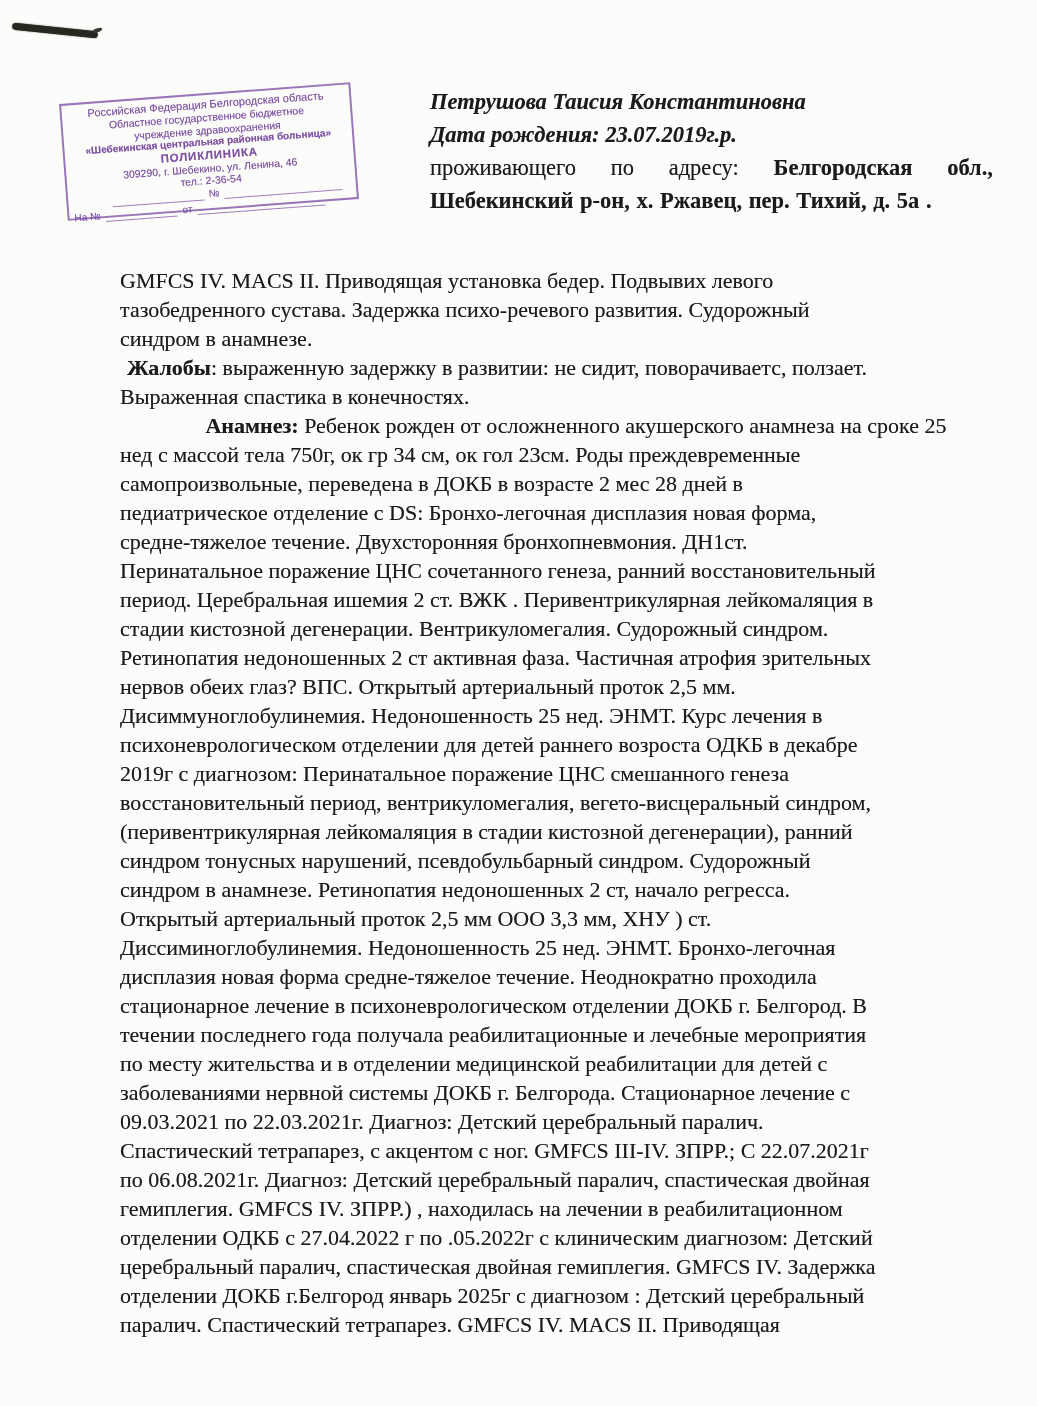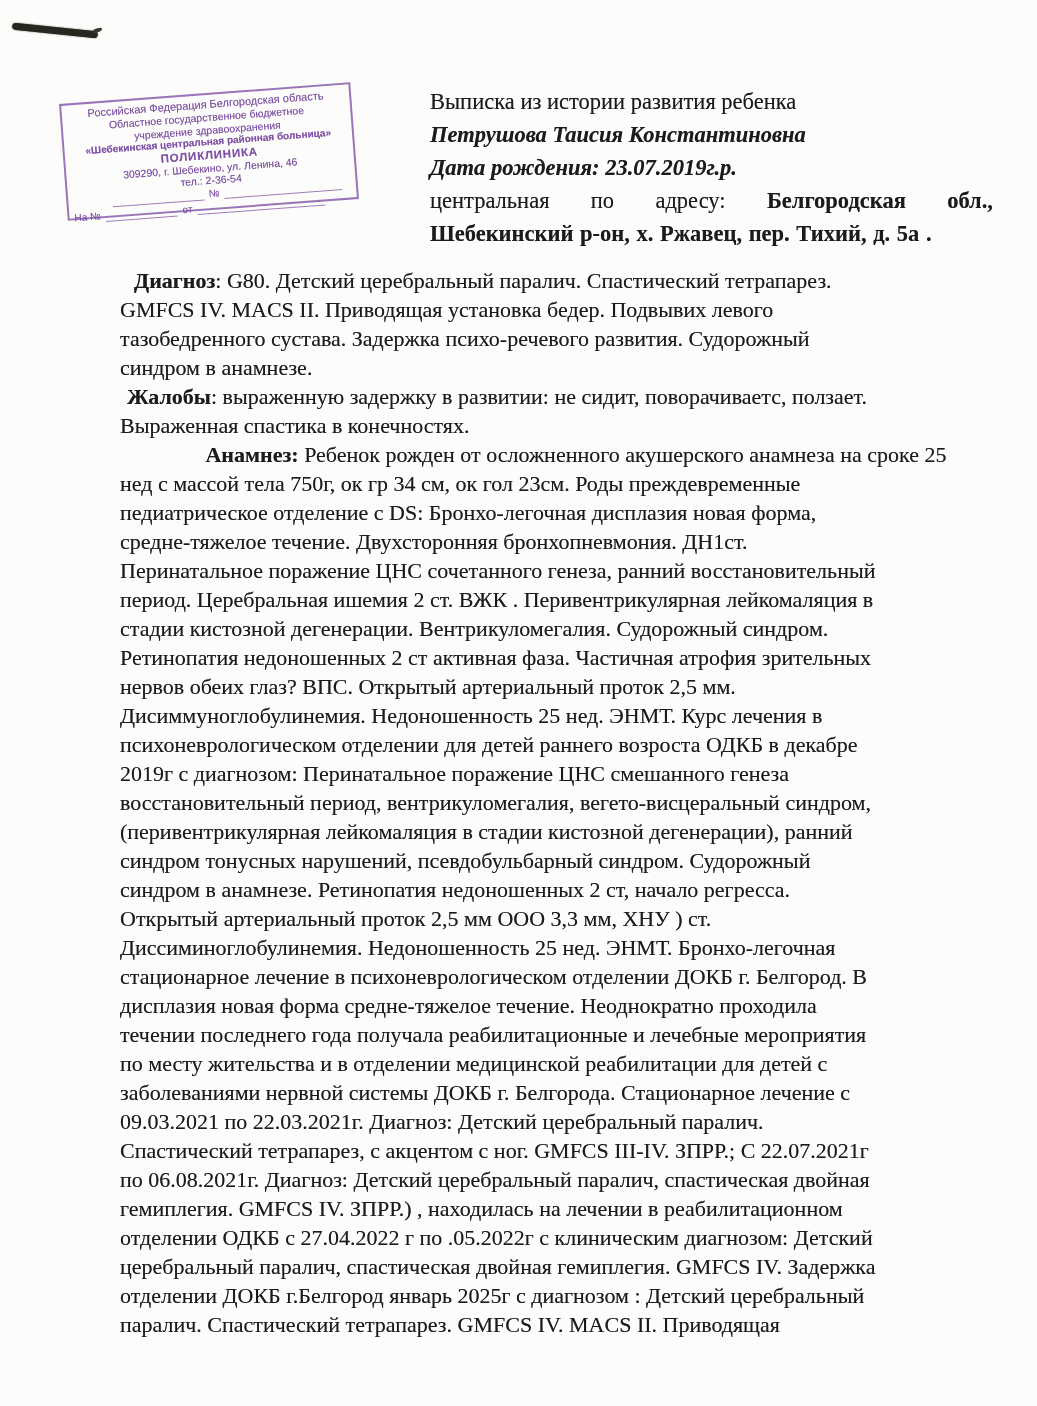--- a/index.html
+++ b/index.html
@@ -81,54 +81,53 @@
     </div>
     <div class="srow">
       <span>На №</span>
       <span class="ul w3"></span>
       <span>от</span>
       <span class="ul w4"></span>
     </div>
   </div>
 
   <div class="header">
-    <div class="h-title">Выписка из истории развития ребенка</div>
     <div class="h-name">Петрушова Таисия Константиновна</div>
     <div class="h-dob">Дата рождения: 23.07.2019г.р.</div>
-    <div class="h-addr"><span>центральная по адресу:</span> <b>Белгородская обл.,</b></div>
+    <div class="h-addr"><span>проживающего по адресу:</span> <b>Белгородская обл.,</b></div>
     <div class="h-addr2">Шебекинский р-он, х. Ржавец, пер. Тихий, д. 5а .</div>
   </div>
 
   <div class="body-text" id="body-lines">
-      <div class="bline" style="padding-left: 14px;"><b>Диагноз</b>: G80. Детский церебральный паралич. Спастический тетрапарез.</div>
       <div class="bline">GMFCS IV. MACS II. Приводящая установка бедер. Подвывих левого</div>
       <div class="bline">тазобедренного сустава. Задержка психо-речевого развития. Судорожный</div>
       <div class="bline">синдром в анамнезе.</div>
       <div class="bline" style="padding-left: 7px;"><b>Жалобы</b>: выраженную задержку в развитии: не сидит, поворачиваетс, ползает.</div>
       <div class="bline">Выраженная спастика в конечностях.</div>
       <div class="bline" style="padding-left: 7px; text-align: center;"><b>Анамнез:</b> Ребенок рожден от осложненного акушерского анамнеза на сроке 25</div>
       <div class="bline">нед с массой тела 750г, ок гр 34 см, ок гол 23см. Роды преждевременные</div>
+      <div class="bline">самопроизвольные, переведена в ДОКБ в возрасте 2 мес 28 дней в</div>
       <div class="bline">педиатрическое отделение с DS: Бронхо-легочная дисплазия новая форма,</div>
       <div class="bline">средне-тяжелое течение. Двухсторонняя бронхопневмония. ДН1ст.</div>
       <div class="bline">Перинатальное поражение ЦНС сочетанного генеза, ранний восстановительный</div>
       <div class="bline">период. Церебральная ишемия 2 ст. ВЖК . Перивентрикулярная лейкомаляция в</div>
       <div class="bline">стадии кистозной дегенерации. Вентрикуломегалия. Судорожный синдром.</div>
       <div class="bline">Ретинопатия недоношенных 2 ст активная фаза. Частичная атрофия зрительных</div>
       <div class="bline">нервов обеих глаз? ВПС. Открытый артериальный проток 2,5 мм.</div>
       <div class="bline">Дисиммуноглобулинемия. Недоношенность 25 нед. ЭНМТ. Курс лечения в</div>
       <div class="bline">психоневрологическом отделении для детей раннего возроста ОДКБ в декабре</div>
       <div class="bline">2019г с диагнозом: Перинатальное поражение ЦНС смешанного генеза</div>
       <div class="bline">восстановительный период, вентрикуломегалия, вегето-висцеральный синдром,</div>
       <div class="bline">(перивентрикулярная лейкомаляция в стадии кистозной дегенерации), ранний</div>
       <div class="bline">синдром тонусных нарушений, псевдобульбарный синдром. Судорожный</div>
       <div class="bline">синдром в анамнезе. Ретинопатия недоношенных 2 ст, начало регресса.</div>
       <div class="bline">Открытый артериальный проток 2,5 мм ООО 3,3 мм, ХНУ ) ст.</div>
       <div class="bline">Диссиминоглобулинемия. Недоношенность 25 нед. ЭНМТ. Бронхо-легочная</div>
+      <div class="bline">дисплазия новая форма средне-тяжелое течение. Неоднократно проходила</div>
       <div class="bline">стационарное лечение в психоневрологическом отделении ДОКБ г. Белгород. В</div>
-      <div class="bline">дисплазия новая форма средне-тяжелое течение. Неоднократно проходила</div>
       <div class="bline">течении последнего года получала реабилитационные и лечебные мероприятия</div>
       <div class="bline">по месту жительства и в отделении медицинской реабилитации для детей с</div>
       <div class="bline">заболеваниями нервной системы ДОКБ г. Белгорода. Стационарное лечение с</div>
       <div class="bline">09.03.2021 по 22.03.2021г. Диагноз: Детский церебральный паралич.</div>
       <div class="bline">Спастический тетрапарез, с акцентом с ног. GMFCS III-IV. ЗПРР.; С 22.07.2021г</div>
       <div class="bline">по 06.08.2021г. Диагноз: Детский церебральный паралич, спастическая двойная</div>
       <div class="bline">гемиплегия. GMFCS IV. ЗПРР.) , находилась на лечении в реабилитационном</div>
       <div class="bline">отделении ОДКБ с 27.04.2022 г по .05.2022г с клиническим диагнозом: Детский</div>
       <div class="bline">церебральный паралич, спастическая двойная гемиплегия. GMFCS IV. Задержка</div>
       <div class="bline">отделении ДОКБ г.Белгород январь 2025г с диагнозом : Детский церебральный</div>

